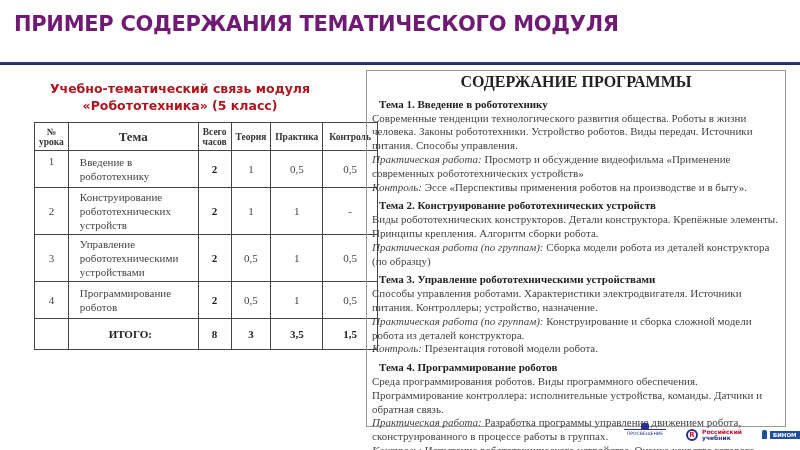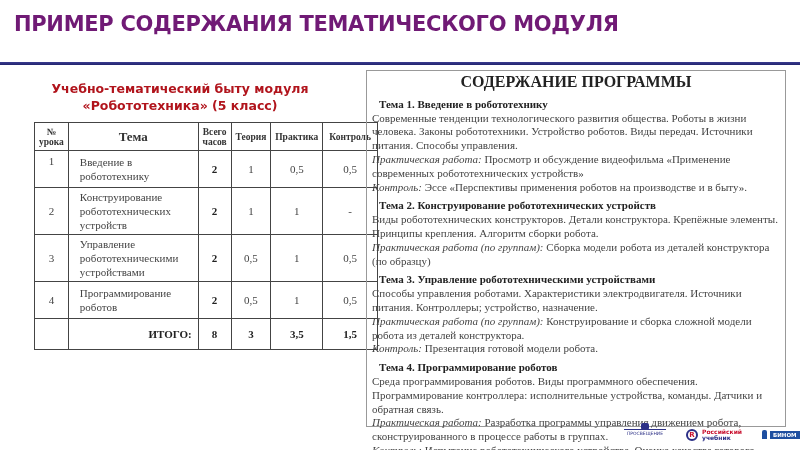--- a/index.html
+++ b/index.html
@@ -31,21 +31,21 @@
   }
   table.plan th { font-weight: bold; height: 28px; font-size: 9.5px; line-height: 10px; }
   table.plan th.topic-h { font-size: 13px; }
   table.plan td { font-size: 11px; line-height: 14px; color: #444; }
   table.plan td.topic { text-align: left; padding: 2px 11px; }
   table.plan td.total { font-weight: bold; color: #222; }
   table.plan tr.r1 td { height: 37px; }
   table.plan tr.r2 td { height: 45px; }
   table.plan tr.r3 td { height: 45px; }
   table.plan tr.r4 td { height: 37px; }
-  table.plan tr.sum td { height: 31px; font-weight: bold; color: #222; }
+  table.plan tr.sum td { height: 31px; font-weight: bold; color: #222; text-align: center; }
   table.plan td.sum-label { text-align: right; padding-right: 6px; }
   table.plan td.num { vertical-align: top; padding-top: 3px; }
 
   .content-box {
     position: absolute; left: 366px; top: 70px; width: 420px; height: 357px;
     border: 1px solid #999; padding: 3px 5px 0 5px;
     font-size: 11px; line-height: 13.8px; color: #444;
   }
   .content-title {
     text-align: center; font-weight: bold; font-size: 16px; color: #222;
@@ -68,21 +68,21 @@
   .logo-binom-ico { left: 762px; top: 430px; width: 5px; height: 9px; background: #1e4fa0; border-radius: 2px 2px 0 0; }
   .logo-binom { left: 770px; top: 431px; background: #1e4fa0; color: #fff; font-size: 5.5px; font-weight: bold; padding: 1px 3px; }
 </style>
 </head>
 <body>
 
 <div class="slide-title">ПРИМЕР СОДЕРЖАНИЯ ТЕМАТИЧЕСКОГО МОДУЛЯ</div>
 <div class="divider"></div>
 
 <div class="plan-title">
-  <div>Учебно-тематический быту модуля</div>
+  <div>Учебно-тематический связь модуля</div>
   <div>«Робототехника» (5 класс)</div>
 </div>
 
 <table class="plan">
   <colgroup>
     <col style="width:34px">
       <col style="width:130px">
       <col style="width:33px">
     <col style="width:40px">
       <col style="width:52px">

